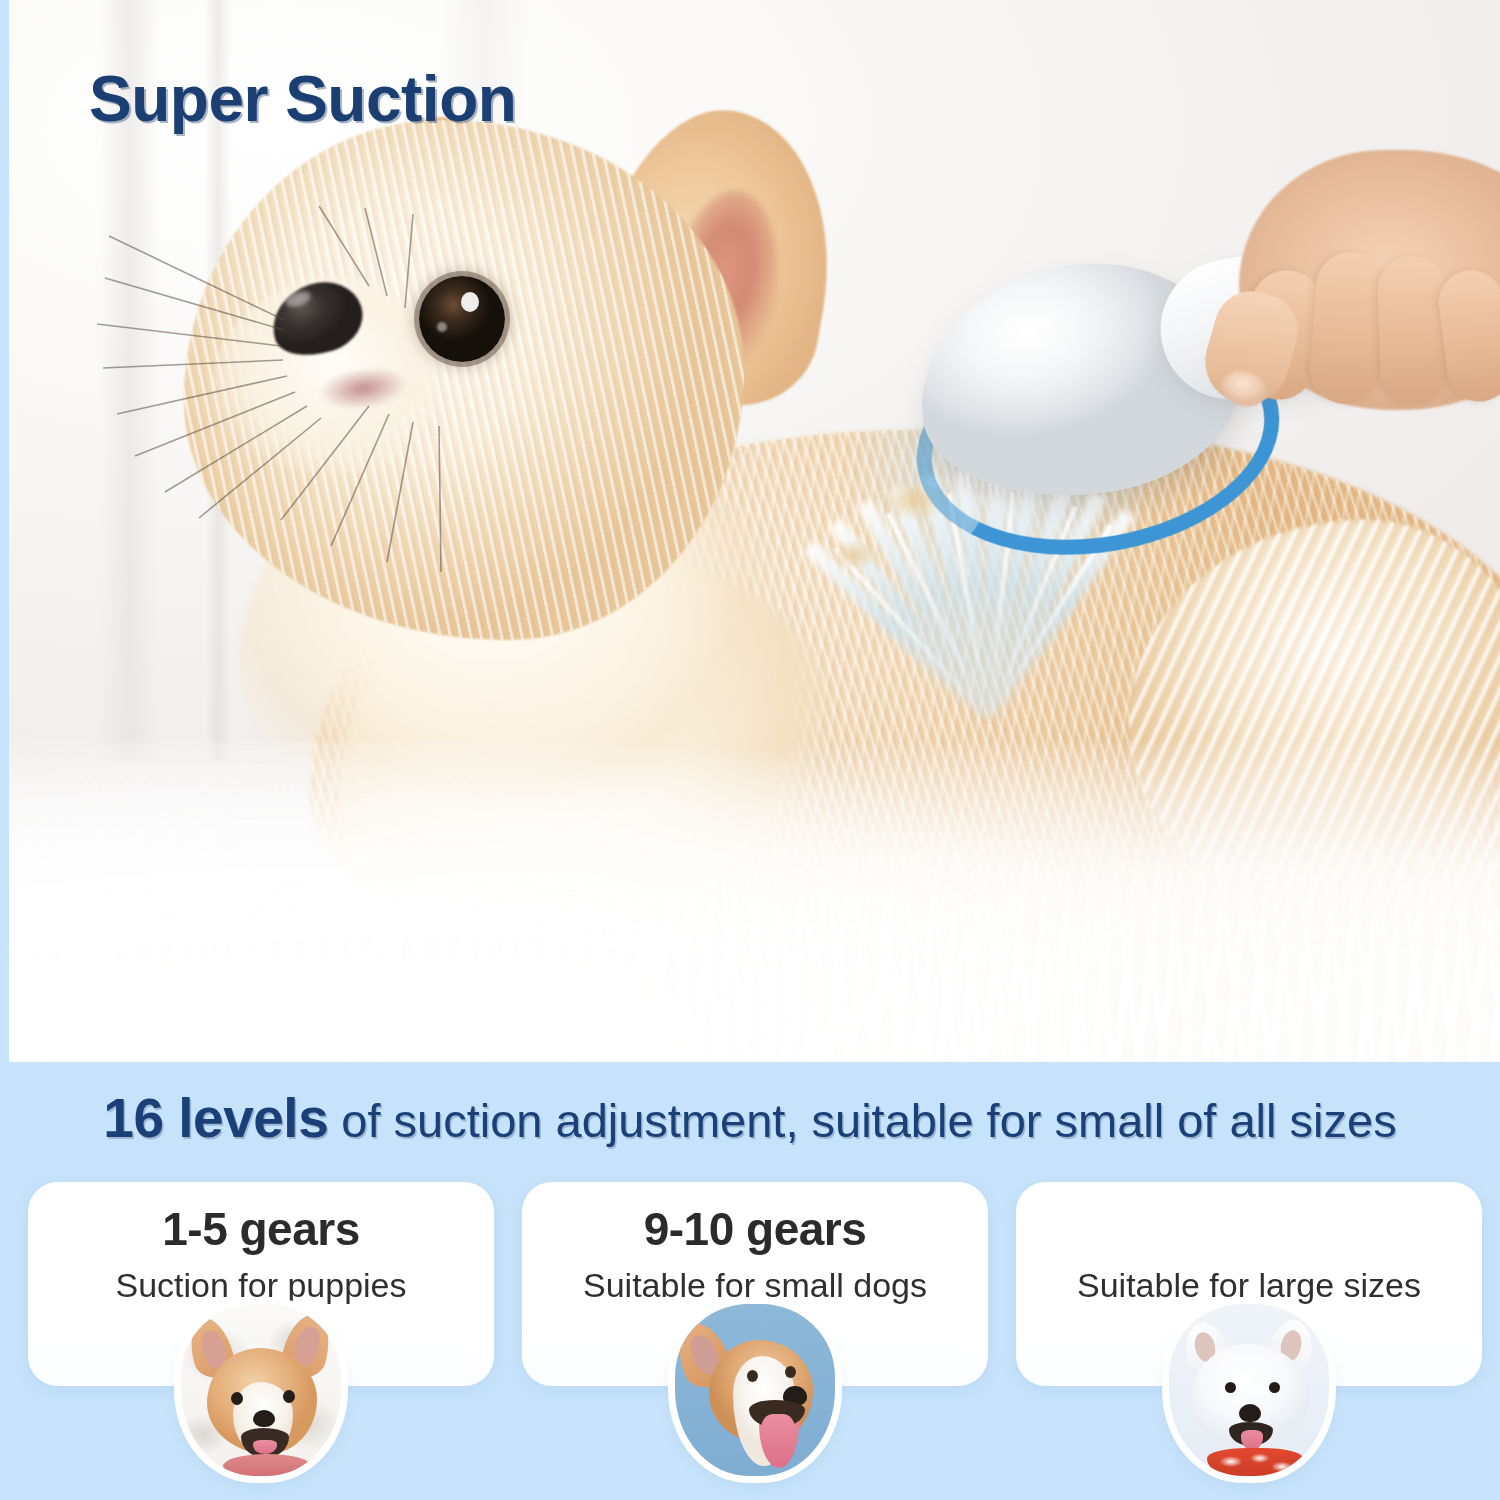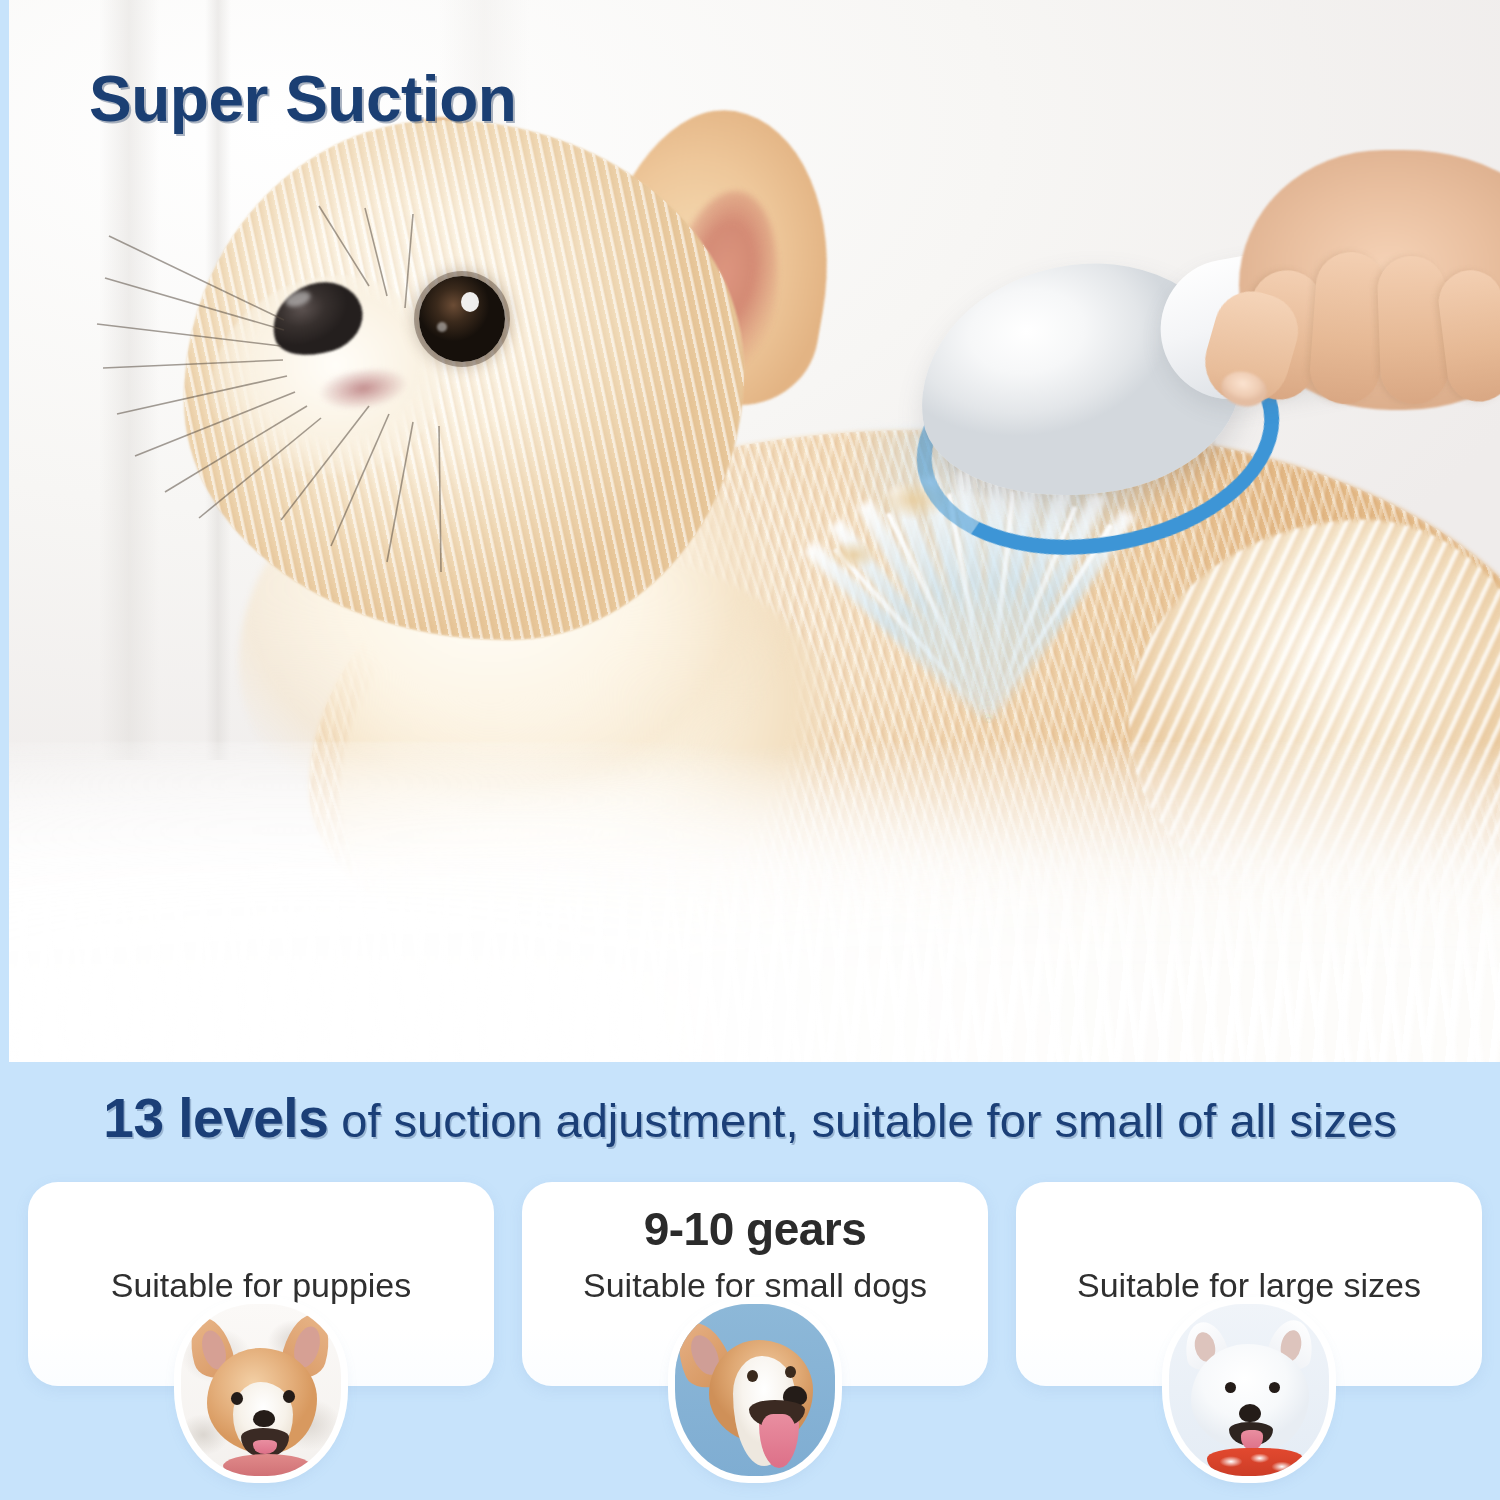--- a/index.html
+++ b/index.html
@@ -388,27 +388,28 @@
 
     <div class="rug"></div>
     <div class="rug-tufts"></div>
 
     <div class="title">Super Suction</div>
   </div>
 
   <div class="banner">
 
     <div class="headline">
-      <span class="strong">13 levels</span><span> of suction adjustment, suitable for small of all sizes</span>
+      <span class="strong">16 levels</span><span> of suction adjustment, suitable for small of all sizes</span>
     </div>
 
     <div class="cards">
 
       <div class="card">
-        <div class="card-sub">Suitable for puppies</div>
+        <div class="card-title">1-5 gears</div>
+        <div class="card-sub">Suction for puppies</div>
         <div class="card-photo">
           <div class="pp-inner bg-spot">
             <div class="pd-ear" style="left:10px;top:14px;width:40px;height:62px;border-radius:52% 48% 30% 70% / 66% 64% 36% 34%;background:linear-gradient(160deg,#e8b588 0%,#d99a66 100%);transform:rotate(-16deg);"></div>
             <div class="pd-ear" style="left:104px;top:10px;width:44px;height:66px;border-radius:48% 52% 68% 32% / 64% 66% 34% 36%;background:linear-gradient(200deg,#e8b588 0%,#d99a66 100%);transform:rotate(16deg);"></div>
             <div class="pd-ear" style="left:22px;top:26px;width:22px;height:40px;border-radius:50%;background:#d6a094;transform:rotate(-16deg);"></div>
             <div class="pd-ear" style="left:114px;top:22px;width:24px;height:42px;border-radius:50%;background:#d6a094;transform:rotate(16deg);"></div>
             <div class="pd-head" style="left:26px;top:44px;width:110px;height:106px;background:radial-gradient(55% 55% at 42% 34%, #f3d0a6 0%, #e3ad79 65%, #d8995f 100%);"></div>
             <div class="pd-head" style="left:52px;top:78px;width:60px;height:74px;border-radius:46% 54% 48% 52% / 44% 44% 56% 56%;background:radial-gradient(55% 55% at 50% 35%, #ffffff 0%, #f7f2ea 70%, #eee6da 100%);"></div>
             <div class="pd-eye" style="left:50px;top:88px;width:12px;height:13px;"></div>
             <div class="pd-eye" style="left:102px;top:86px;width:12px;height:13px;"></div>

